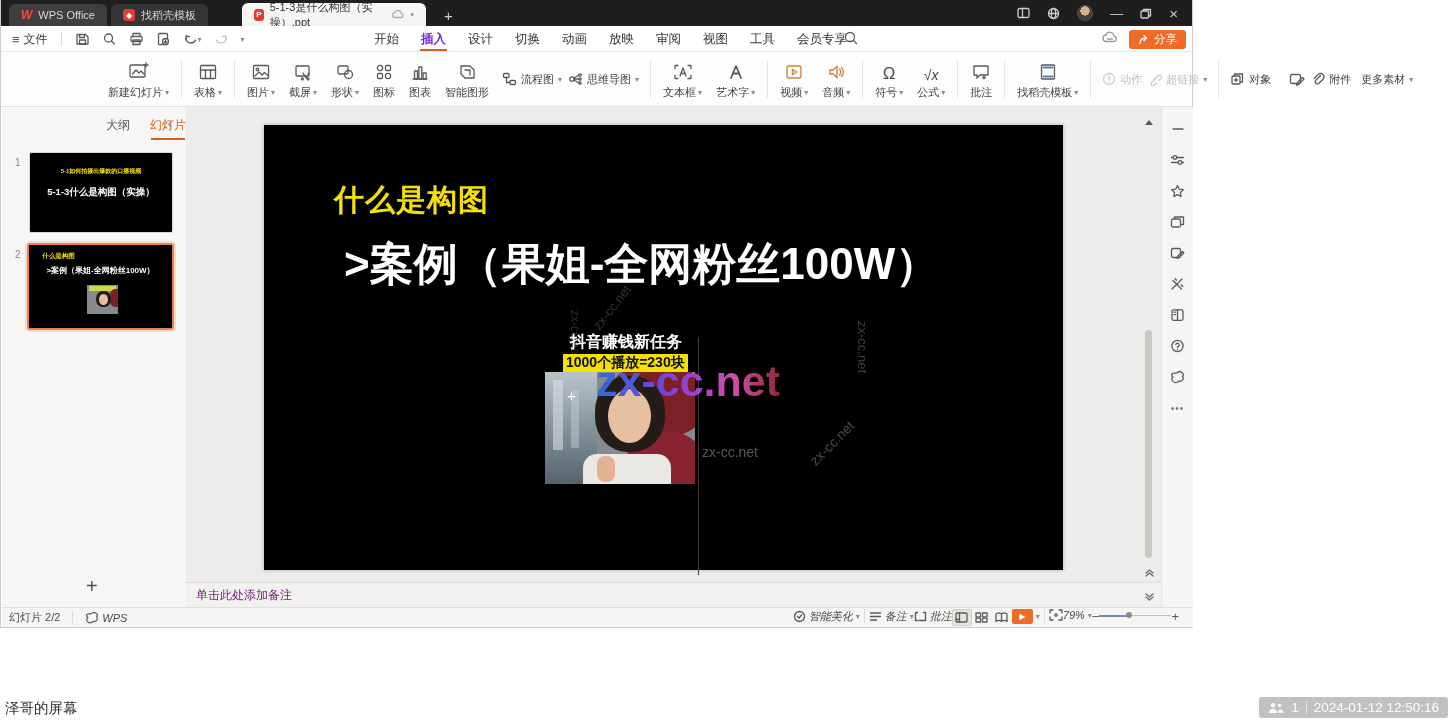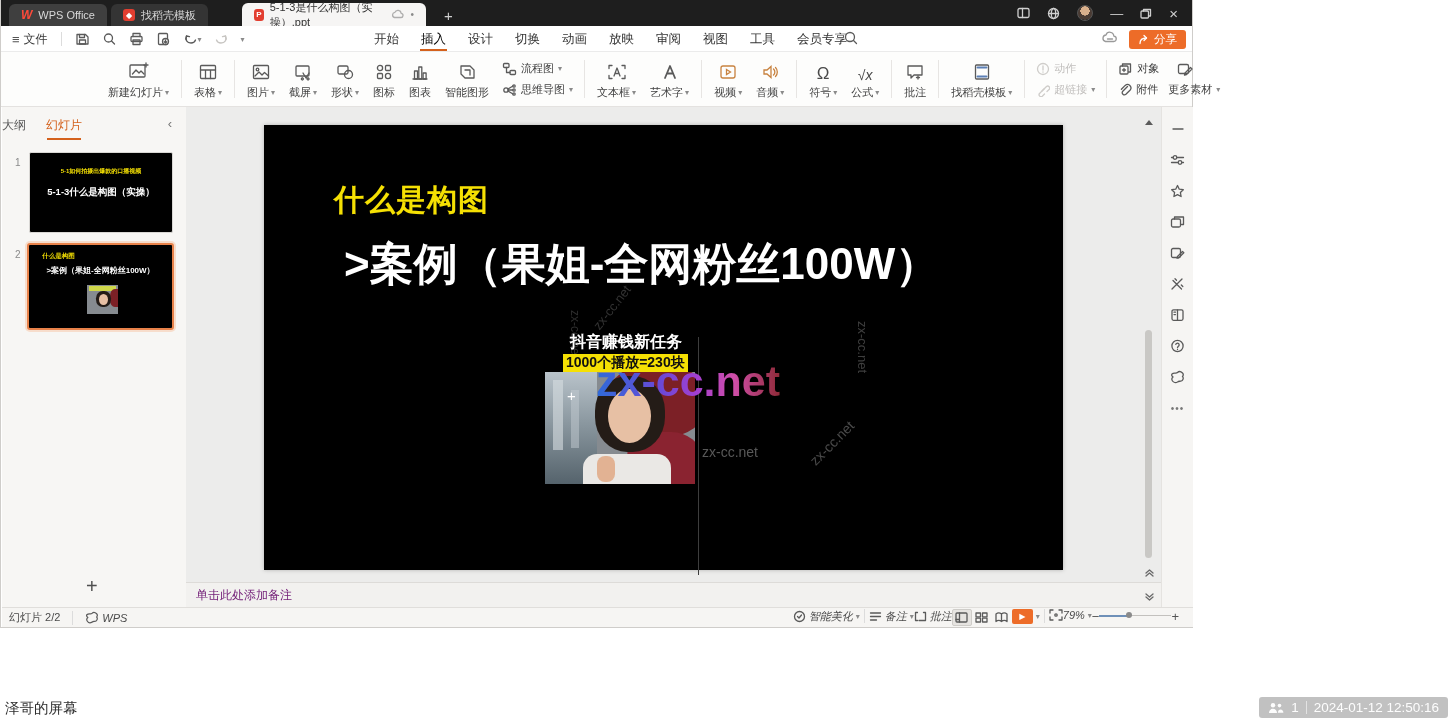--- a/index.html
+++ b/index.html
@@ -25,47 +25,47 @@
   .avatar { width:16px; height:16px; border-radius:50%; background:radial-gradient(circle at 50% 35%, #d9b08c 0 40%, #4a3b33 41% 75%, #23201e 76%); border:1px solid #555; }
   .wctl { color:#cfcfcf; font-size:13px; line-height:1; }
 
   
   .menubar { position:absolute; left:0; top:26px; width:100%; height:26px; background:#ffffff; border-bottom:1px solid #ebebeb; }
   .mb-left { position:absolute; left:8px; top:0; height:26px; display:flex; align-items:center; gap:6px; font-size:12px; color:#3a3a3a; }
   .vdiv { width:1px; height:14px; background:#dcdcdc; margin:0 4px; }
   .qbtn { display:flex; align-items:center; padding:0 3px; height:22px; }
   .menu-tabs { position:absolute; left:362px; top:0; height:26px; display:flex; align-items:stretch; }
   .mtab { display:flex; align-items:center; padding:0 11px; font-size:12.5px; color:#333; position:relative; }
-  .mtab.active { color:#000000; font-weight:normal; }
+  .mtab.active { color:#6d28d9; font-weight:bold; }
   .mtab.active::after { content:""; position:absolute; left:10px; right:10px; bottom:1px; height:2px; background:#d4611c; }
   .m-search { position:absolute; left:842px; top:4px; }
   .mb-right { position:absolute; right:6px; top:0; height:26px; display:flex; align-items:center; gap:10px; }
   .share-btn { height:19px; background:#ed6c28; color:#fff; border-radius:3px; font-size:11.5px; display:flex; align-items:center; gap:4px; padding:0 9px; }
 
   
   .ribbon { position:absolute; left:0; top:52px; width:100%; height:55px; background:#fdfdfc; border-bottom:1px solid #e4e2e0; display:flex; align-items:center; padding-left:100px; }
   .rsep { width:1px; height:38px; background:#e7e5e3; margin:0 5px; flex:none; }
   .rbtn { display:flex; flex-direction:column; align-items:center; justify-content:center; gap:3px; padding:0 7px; font-size:11px; color:#3f3f3f; flex:none; }
   .rbtn .icn { height:24px; display:flex; align-items:flex-end; }
   .lbl { display:flex; align-items:center; gap:2px; white-space:nowrap; }
   .caret { color:#8a8a8a; font-size:8px; }
-  .rstack { display:flex; flex-direction:column; justify-content:center; gap:6px; padding:0 6px; flex:none; }
+  .rstack { display:flex; flex-direction:row; justify-content:center; gap:6px; padding:0 6px; flex:none; }
   .rrow { display:flex; align-items:center; gap:4px; font-size:11px; color:#3f3f3f; white-space:nowrap; }
   .disab { color:#c0bebc !important; }
   .disab svg { stroke:#cfcdca !important; }
   .glyph-ic { font-size:15px; color:#4a4a4a; font-weight:bold; line-height:1; }
   icn, .icn16 { display:flex; }
 
   svg.st { stroke:#5a5a5a; fill:none; stroke-width:1.3; stroke-linecap:round; stroke-linejoin:round; }
   svg.or { stroke:#c8823f; fill:none; stroke-width:1.3; stroke-linecap:round; }
   svg.fillg { fill:#5a5a5a; stroke:none; }
 
   
   .leftpanel { position:absolute; left:1px; top:107px; width:184px; height:500px; background:#f7f6f4; }
-  .ptabs { position:absolute; left:0; top:10px; width:100%; display:flex; justify-content:flex-start; gap:20px; font-size:12px; color:#5a5a5a; }
+  .ptabs { position:absolute; left:0; top:10px; width:100%; display:flex; justify-content:flex-end; gap:20px; font-size:12px; color:#5a5a5a; }
   .ptab { position:relative; padding-bottom:6px; }
   .ptab.active { color:#d4611c; }
   .ptab.active::after { content:""; position:absolute; left:1px; right:1px; bottom:0; height:2px; background:#d4611c; }
   .pcollapse { position:absolute; right:14px; top:9px; color:#777; font-size:13px; }
   .thumb-num { position:absolute; font-size:10px; color:#8a8a8a; }
   .thumb { position:absolute; background:#000; overflow:hidden; }
   .thumb1 { left:27px; top:45px; width:144px; height:81px; border:1px solid #d9d7d4; border-radius:2px; }
   .thumb2 { left:25px; top:136px; width:147px; height:87px; border:2px solid #e8824a; border-radius:3px; box-shadow:0 0 0 2px #f7ddcc; }
   .th-yellow { position:absolute; width:100%; text-align:center; color:#f5e003; font-weight:bold; }
   .th-white { position:absolute; width:100%; text-align:center; color:#fff; font-weight:bold; }

